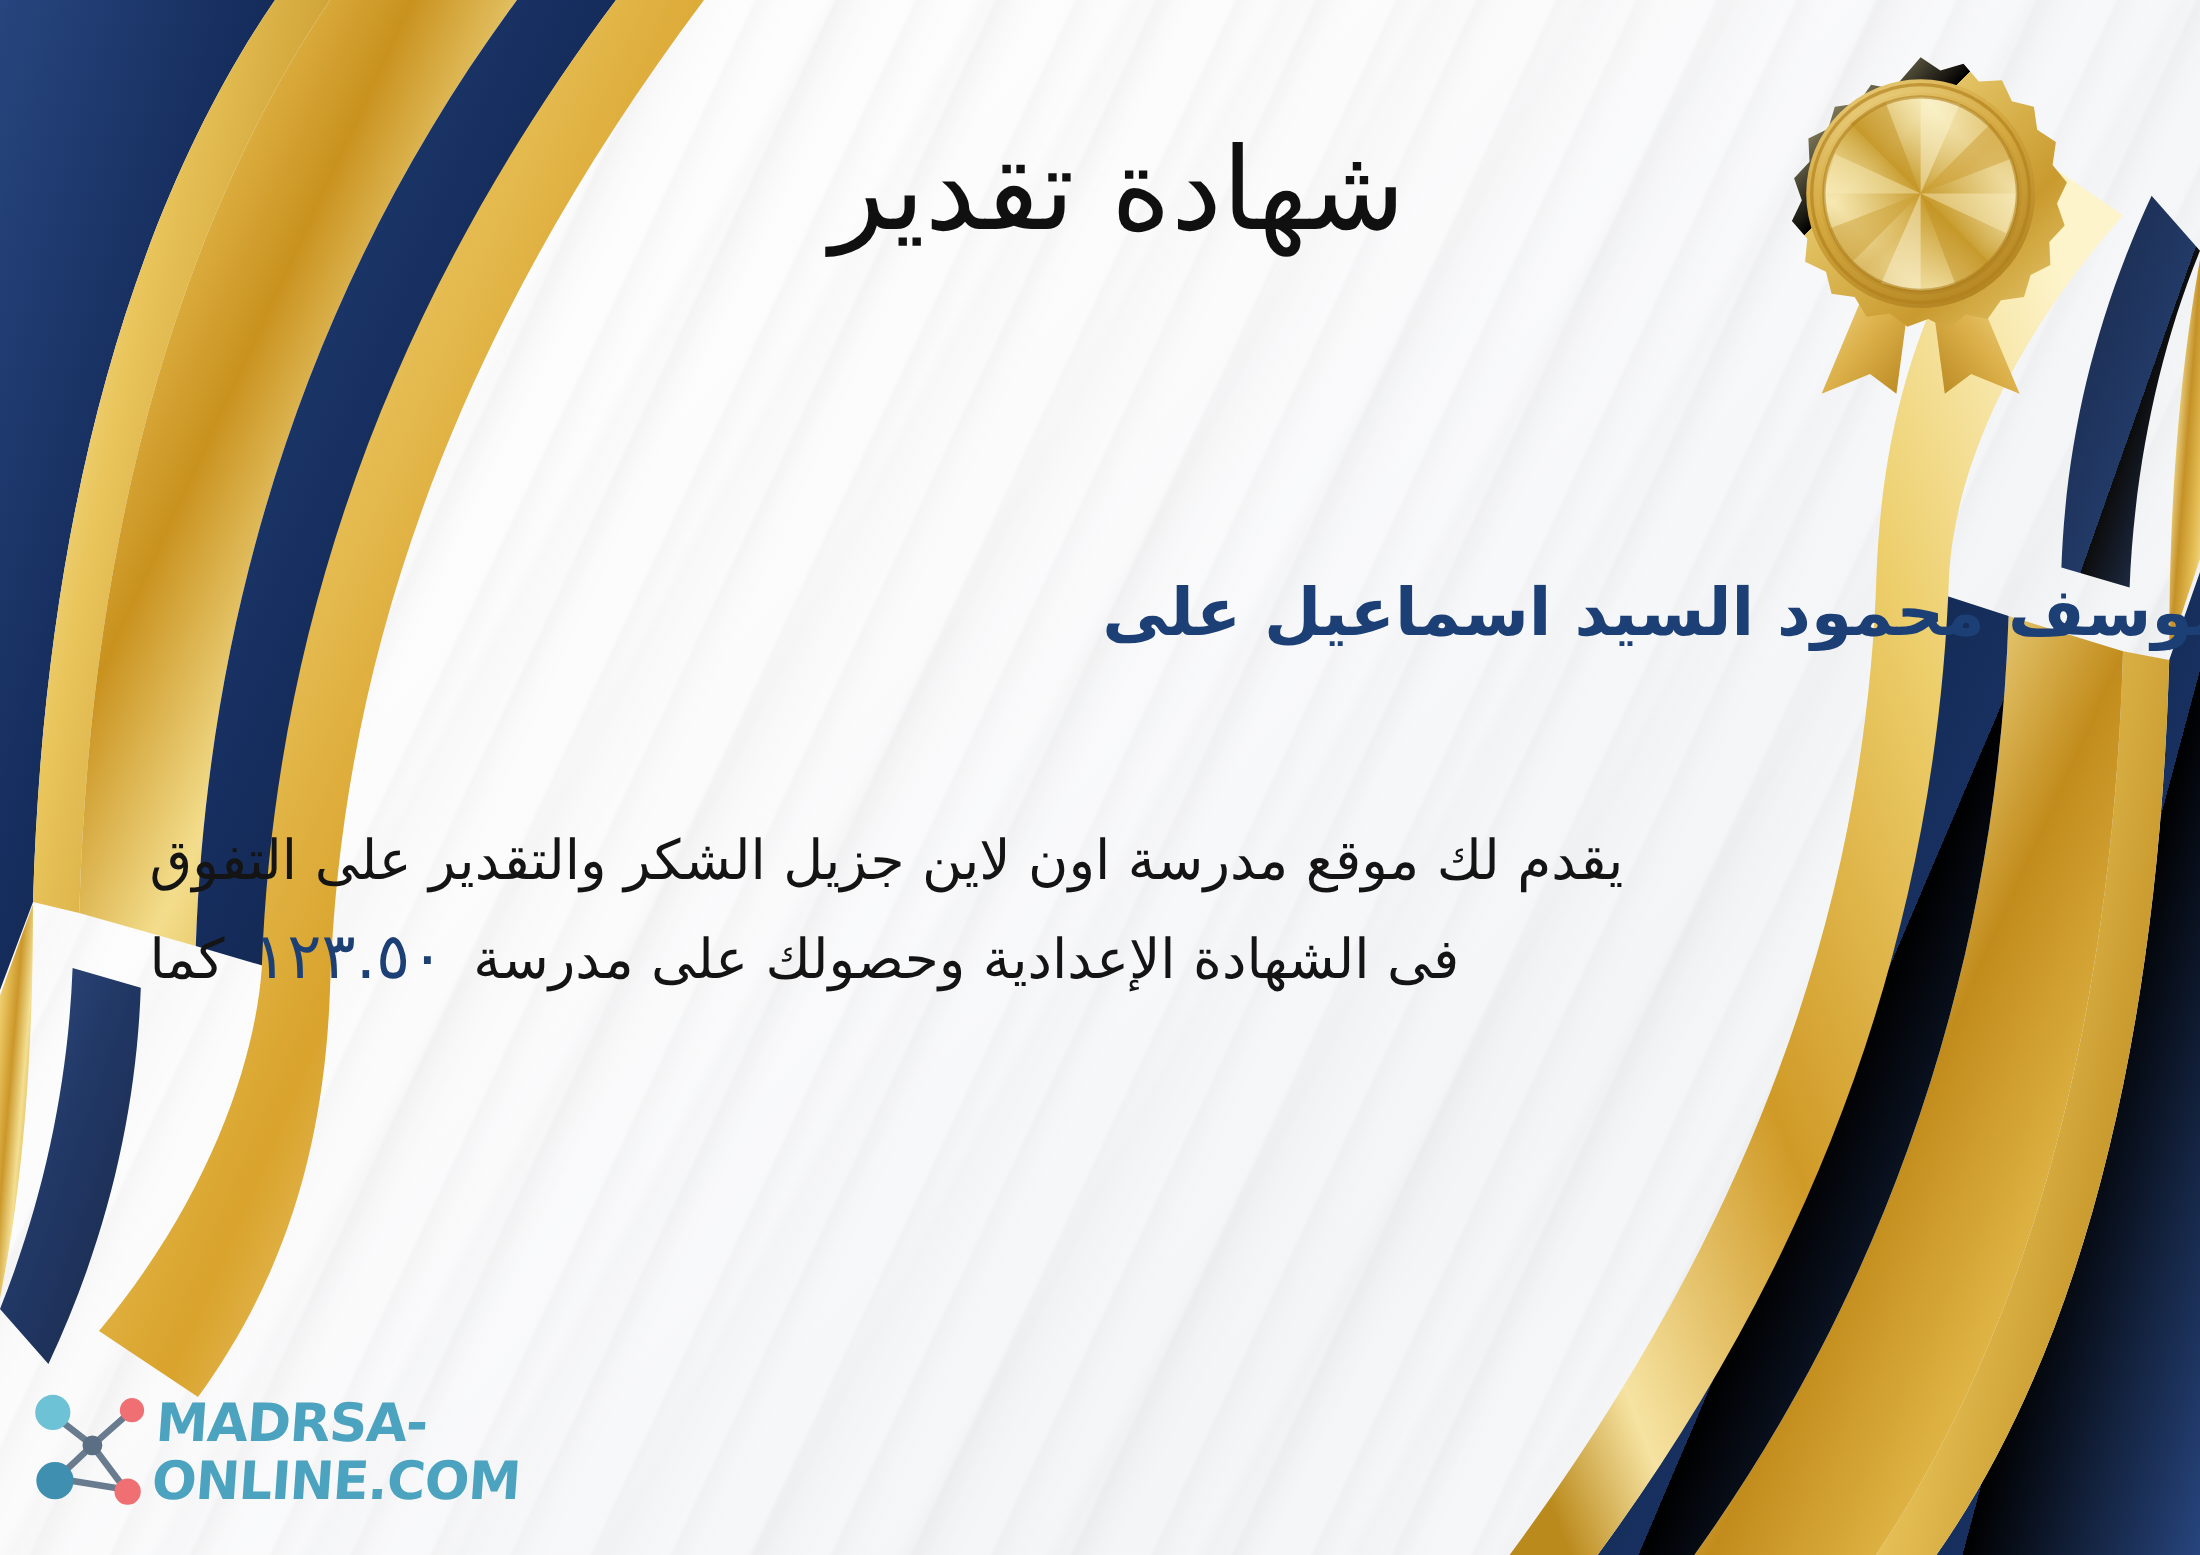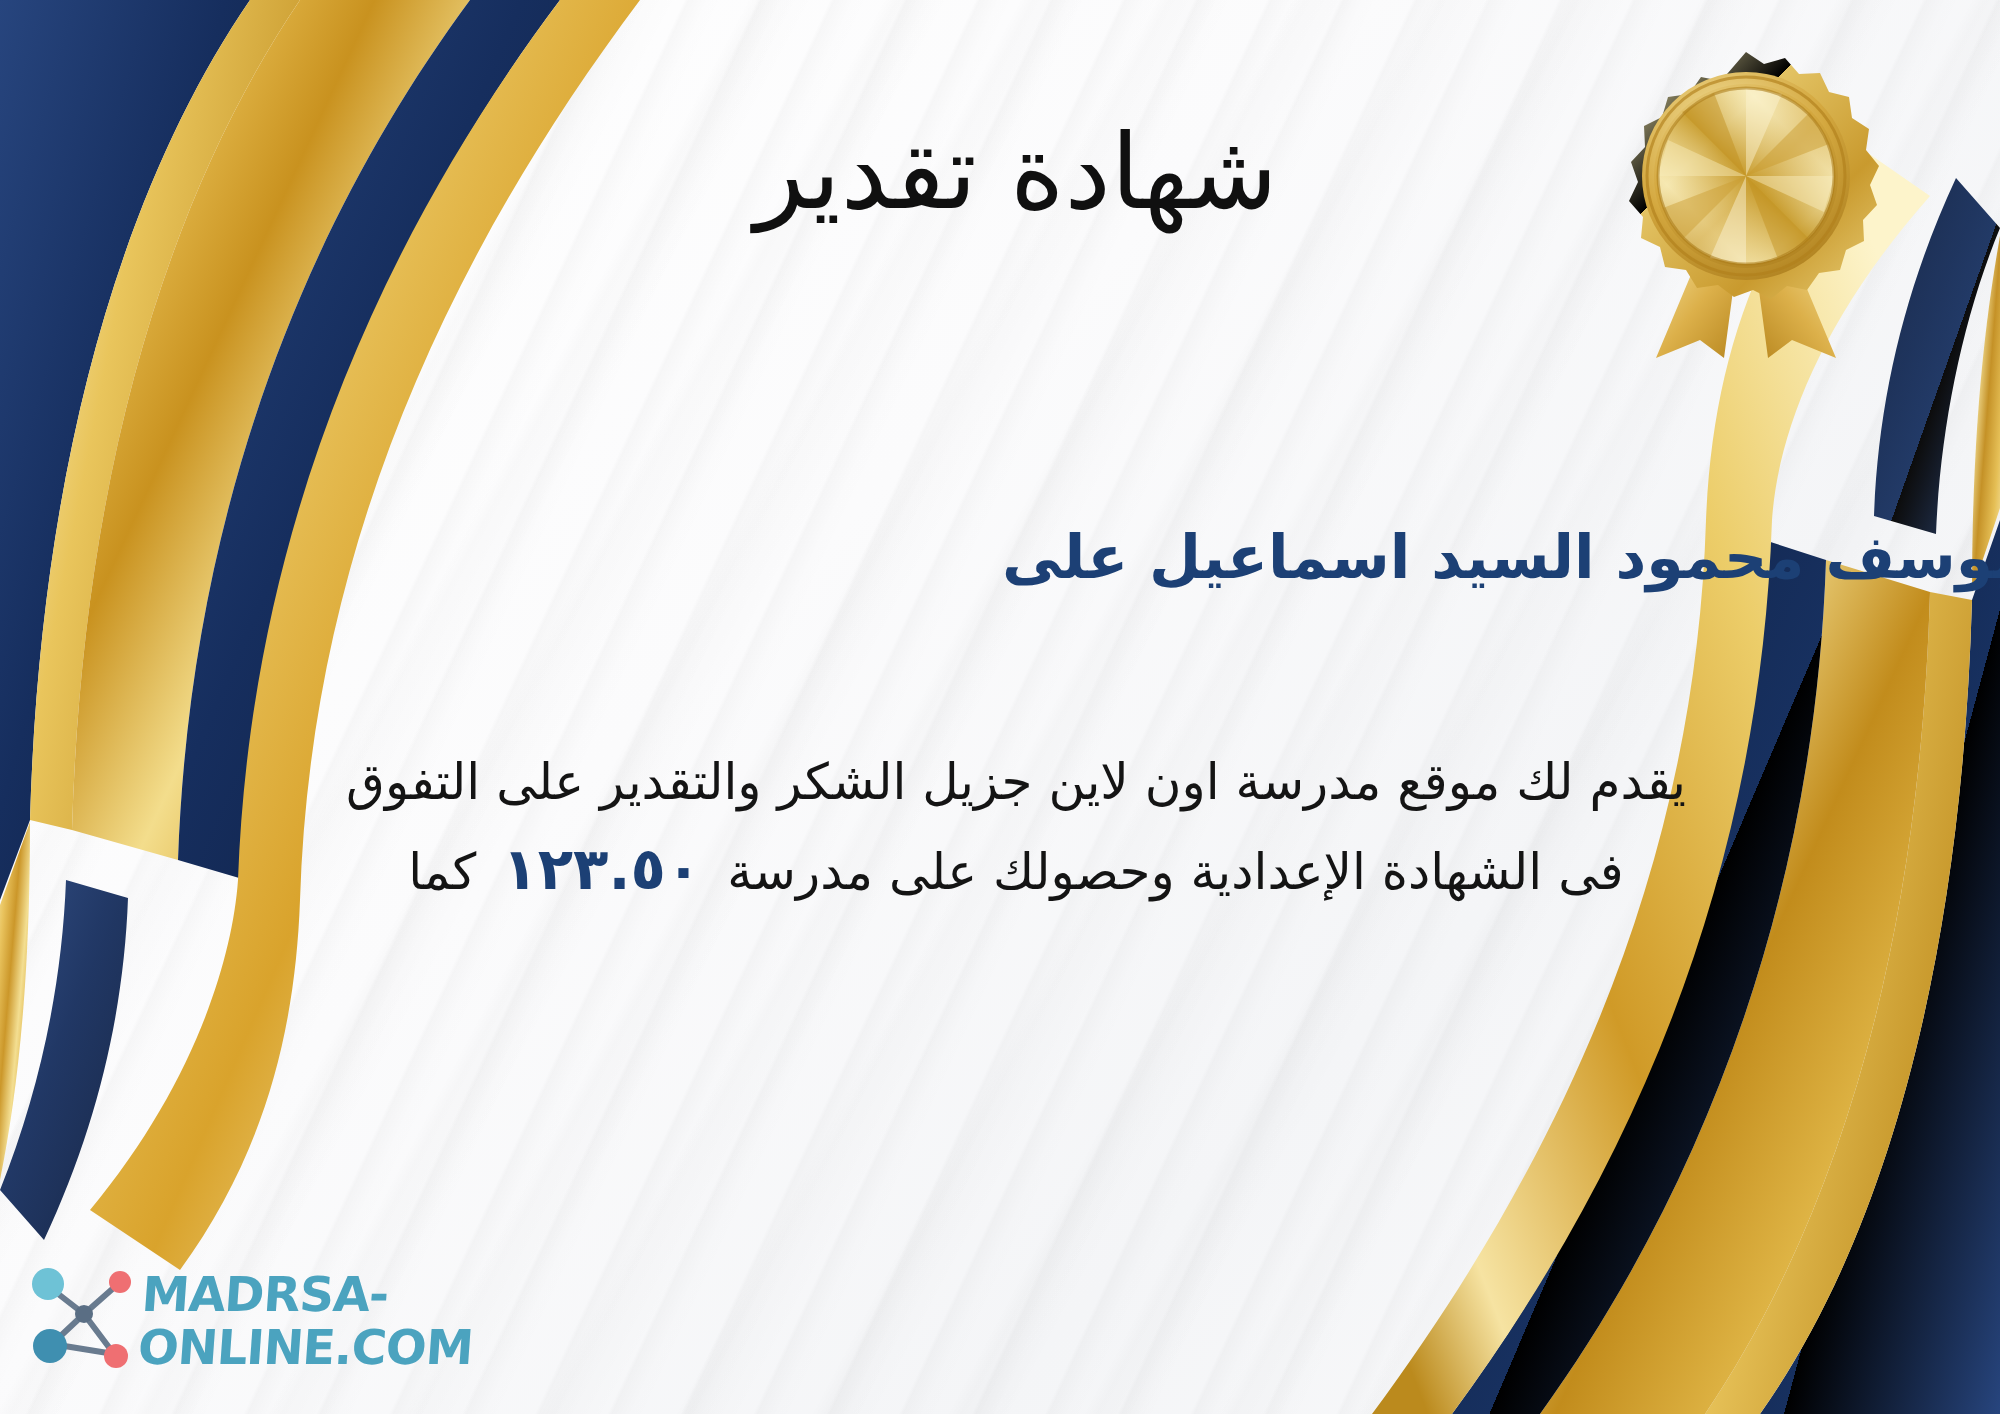--- a/index.html
+++ b/index.html
@@ -72,30 +72,30 @@
     text-align:right;
     font-size:60px;
     line-height:1.1;
     font-weight:700;
     color:#1c4075;
   }
 
   .cert-body{
     position:absolute;
     top:742px;left:120px;width:1760px;
-    text-align:center;
+    text-align:left;
     font-size:50px;
     line-height:1.62;
     font-weight:400;
     color:#141414;
   }
   .cert-body .ln{display:block;white-space:nowrap;}
   .grade{
     color:#1c4075;
-    font-weight:700;
+    font-weight:400;
     font-size:58px;
     padding:0 26px;
   }
 
   .cert-closing{
     position:absolute;
     top:1108px;left:0;width:2000px;
     text-align:center;
     font-size:50px;
     line-height:1.5;

